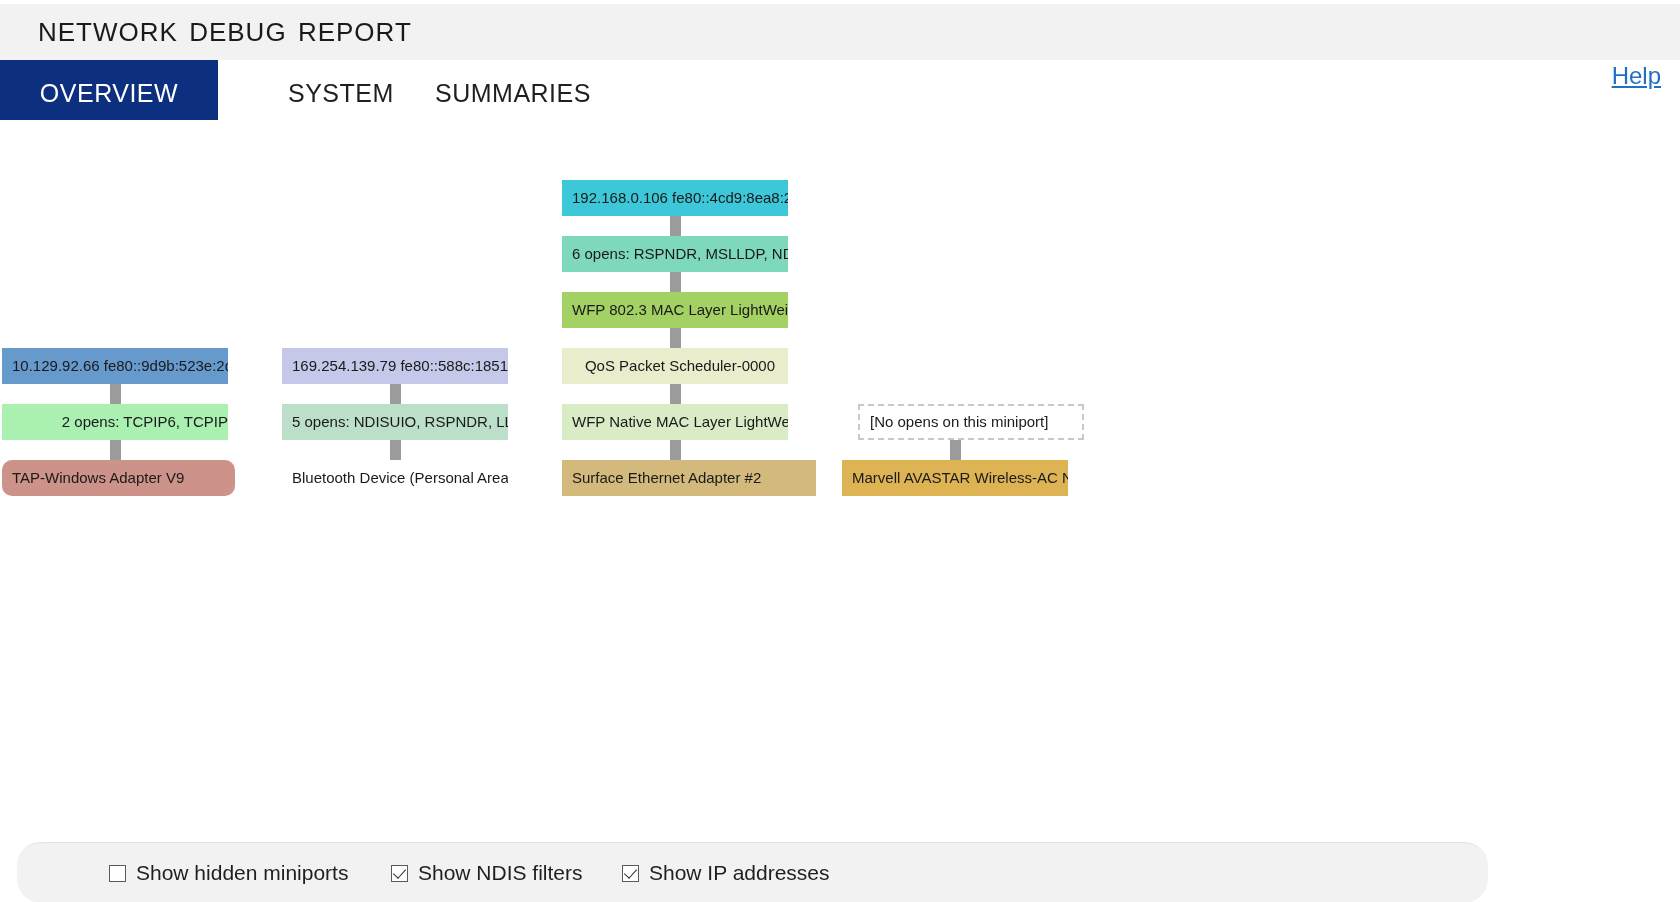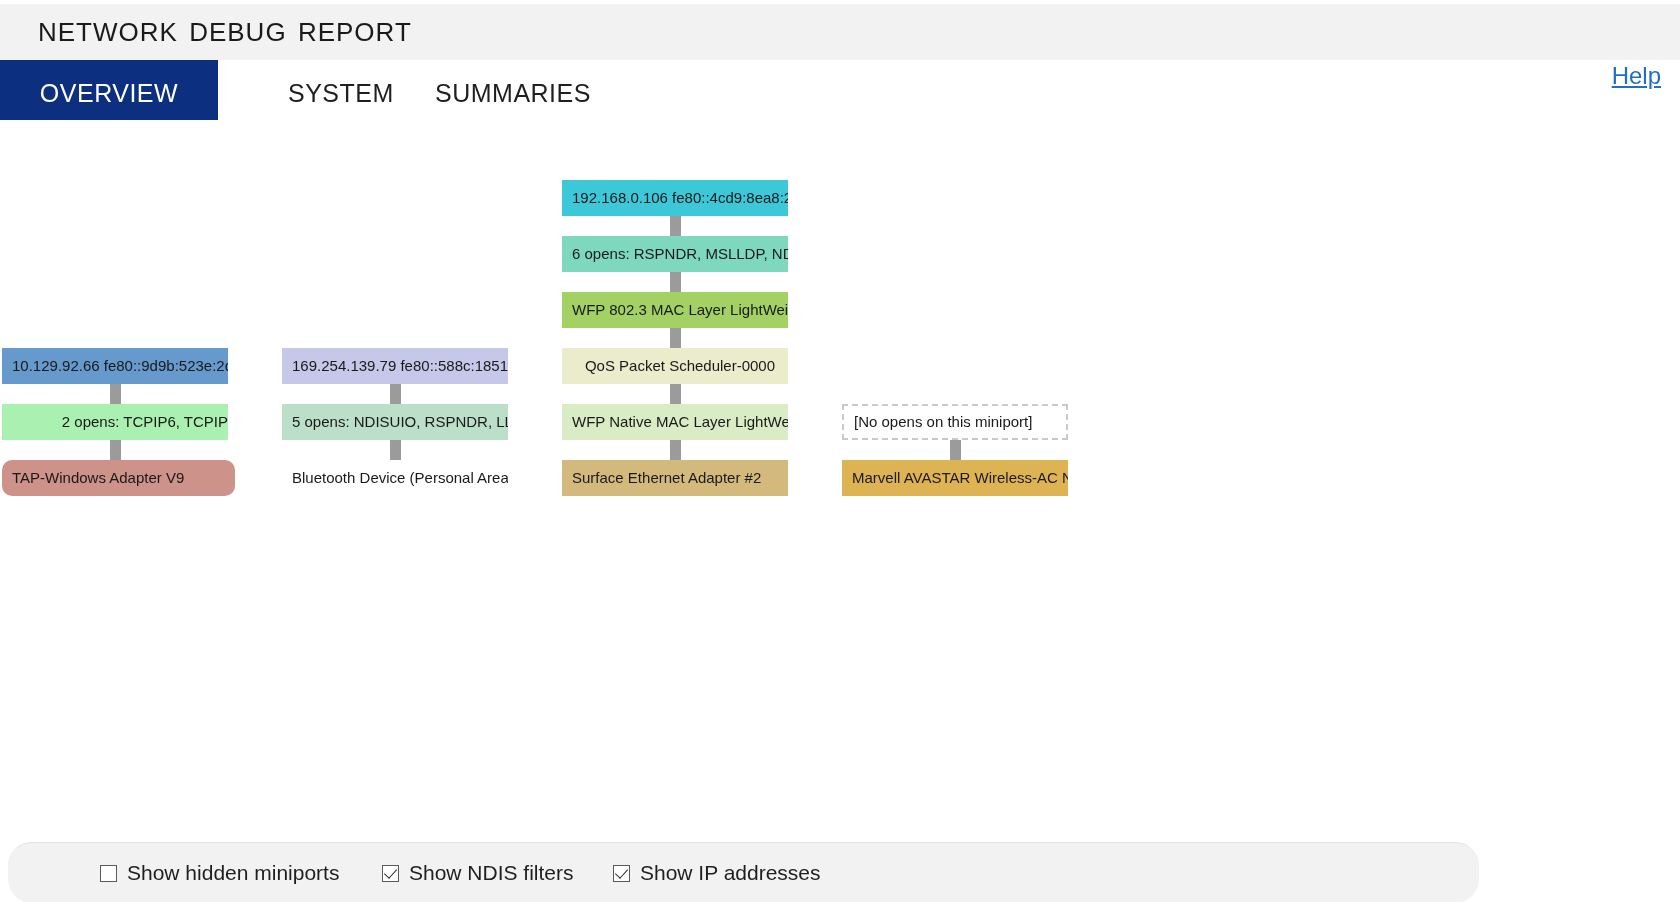--- a/index.html
+++ b/index.html
@@ -121,21 +121,21 @@
   }
   .connector {
     position: absolute;
     width: 11px;
     background: #9b9b9b;
   }
 
   
   .footer {
     position: absolute;
-    left: 8px; top: 842px;
+    left: 17px; top: 842px;
     width: 1471px;
     height: 60px;
     background: #f2f2f2;
     border-top: 1px solid #e3e3e3;
     border-radius: 24px;
   }
   .check-item {
     position: absolute;
     top: 16px;
     height: 28px;
@@ -208,25 +208,25 @@
       <div class="connector" style="top: 96px; height: 20px; left: 108px; background: rgb(155, 155, 155);"></div>
       <div class="connector" style="top: 152px; height: 20px; left: 108px; background: rgb(155, 155, 155);"></div>
       <div class="connector" style="top: 208px; height: 20px; left: 108px; background: rgb(155, 155, 155);"></div>
       <div class="connector" style="top: 264px; height: 20px; left: 108px; background: rgb(155, 155, 155);"></div>
       <div class="connector" style="top: 320px; height: 20px; left: 108px; background: rgb(155, 155, 155);"></div>
       <div class="node" style="top: 60px; left: 0px; width: 226px; background: rgb(60, 200, 216);">192.168.0.106 fe80::4cd9:8ea8:2bc0:e</div>
       <div class="node" style="top: 116px; left: 0px; width: 226px; background: rgb(126, 216, 189);">6 opens: RSPNDR, MSLLDP, NDISUIO</div>
       <div class="node" style="top: 172px; left: 0px; width: 226px; background: rgb(163, 209, 99);">WFP 802.3 MAC Layer LightWeight Fi</div>
       <div class="node" style="top: 228px; left: 0px; width: 226px; background: rgb(234, 236, 203); text-align: center;">QoS Packet Scheduler-0000</div>
       <div class="node" style="top: 284px; left: 0px; width: 226px; background: rgb(217, 236, 197);">WFP Native MAC Layer LightWeight</div>
-      <div class="node" style="top: 340px; left: 0px; width: 226px; background: rgb(212, 185, 125);">Surface Ethernet Adapter #2</div>
+      <div class="node" style="top: 340px; left: 0px; width: 254px; background: rgb(212, 185, 125);">Surface Ethernet Adapter #2</div>
     </div>
     <div class="stack" style="left: 842px; width: 226px;">
       <div class="connector" style="top: 320px; height: 20px; left: 108px; background: rgb(155, 155, 155);"></div>
-      <div class="node dashed" style="top: 284px; left: 0px; width: 226px;">[No opens on this miniport]</div>
+      <div class="node dashed" style="top: 284px; left: 16px; width: 226px;">[No opens on this miniport]</div>
       <div class="node" style="top: 340px; left: 0px; width: 226px; background: rgb(222, 179, 84);">Marvell AVASTAR Wireless-AC Netw</div>
     </div>
   </div>
 
 <div class="footer">
   <div class="check-item" id="chk0">
     <span class="check-box"></span>
     <span class="check-label">Show hidden miniports</span>
   </div>
   <div class="check-item" id="chk1">

